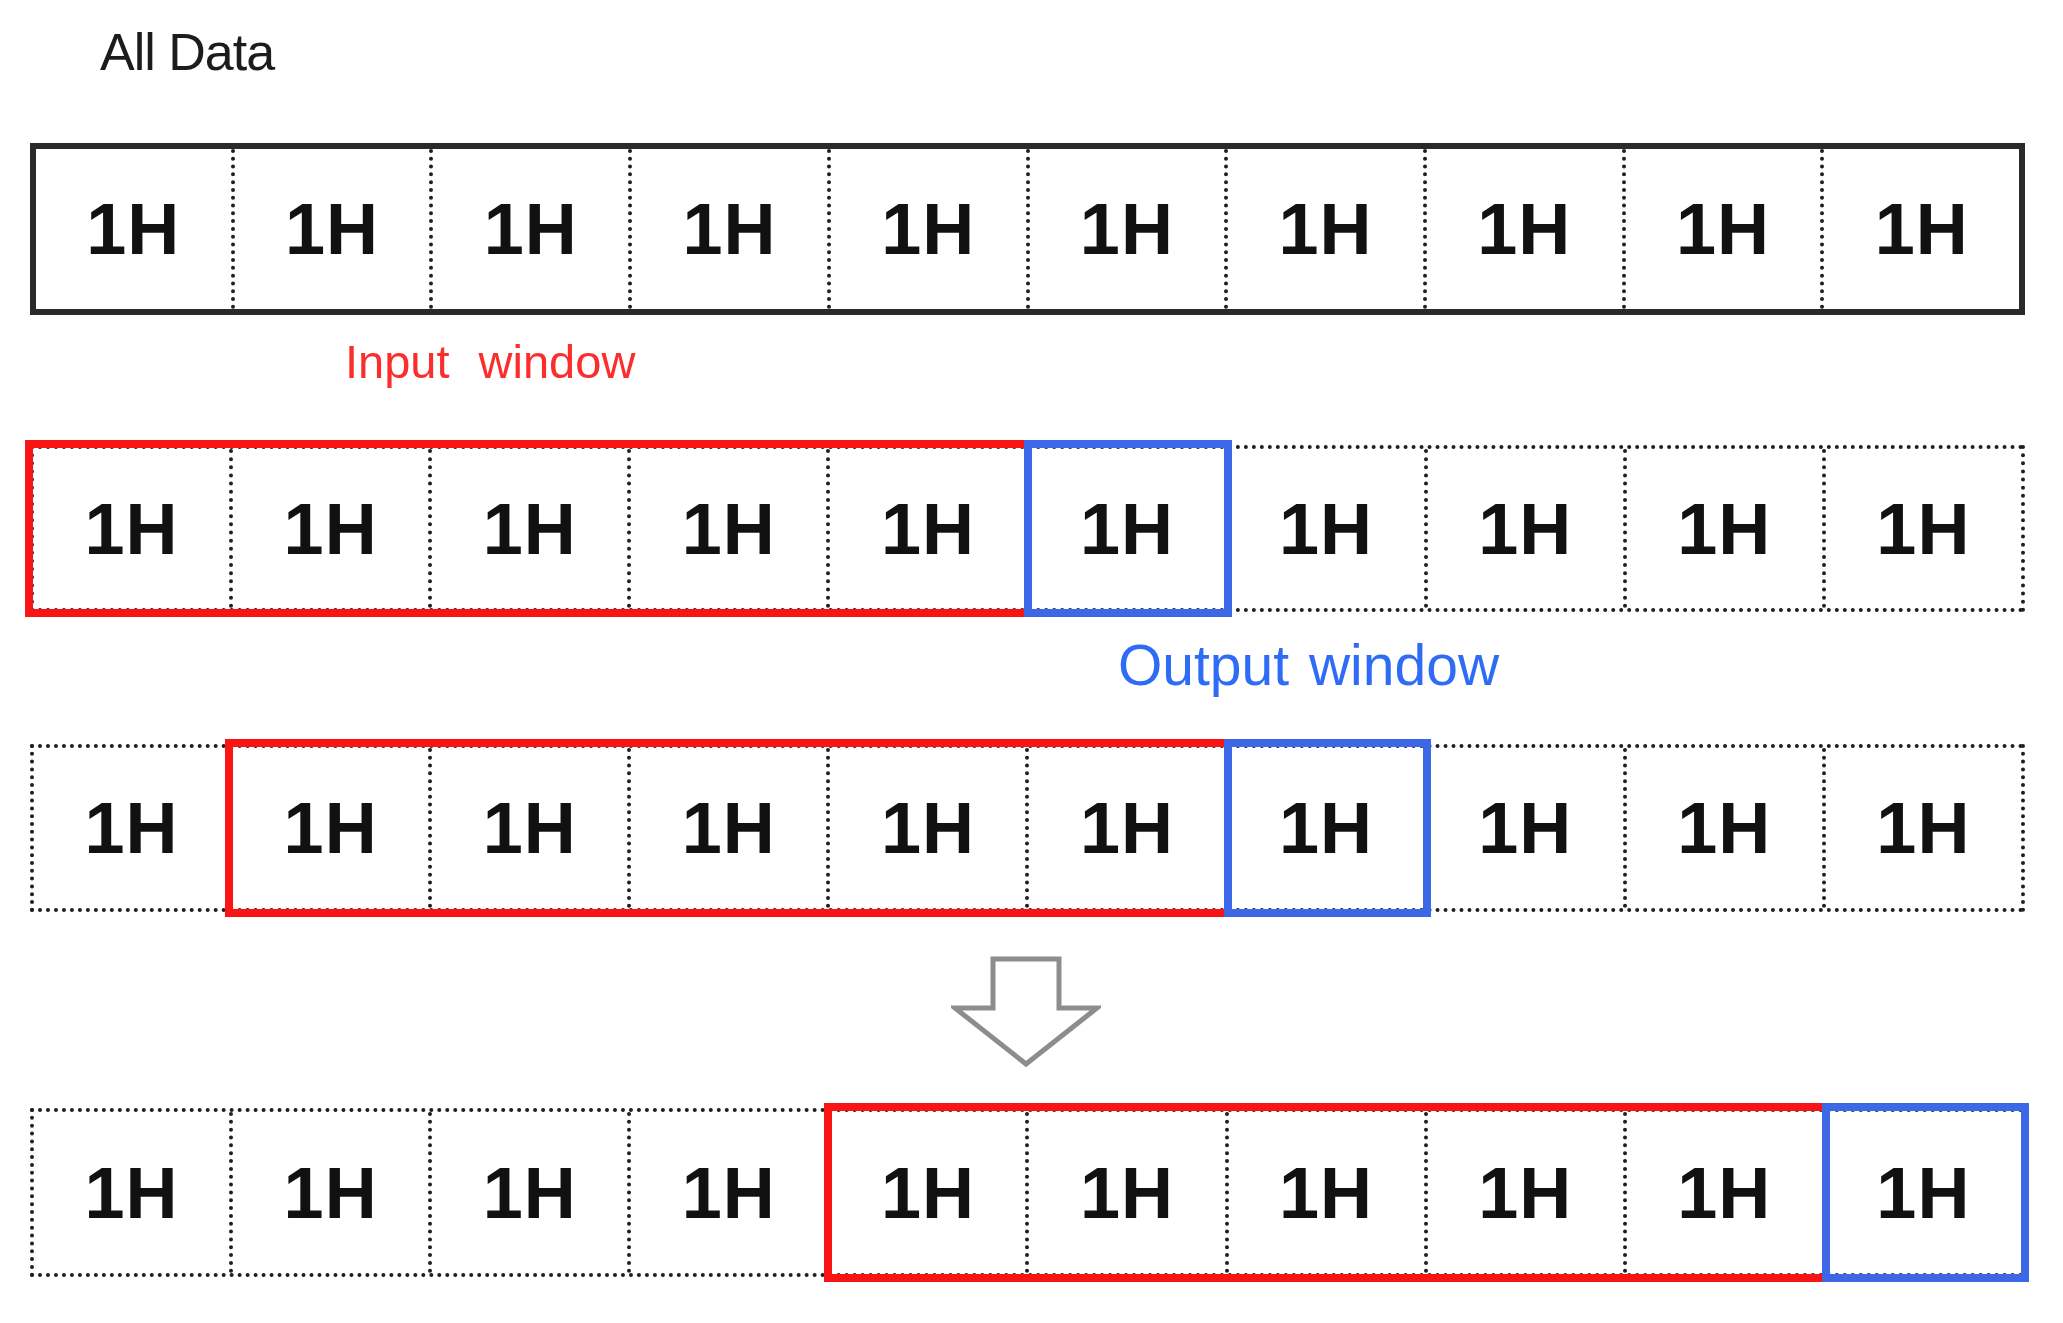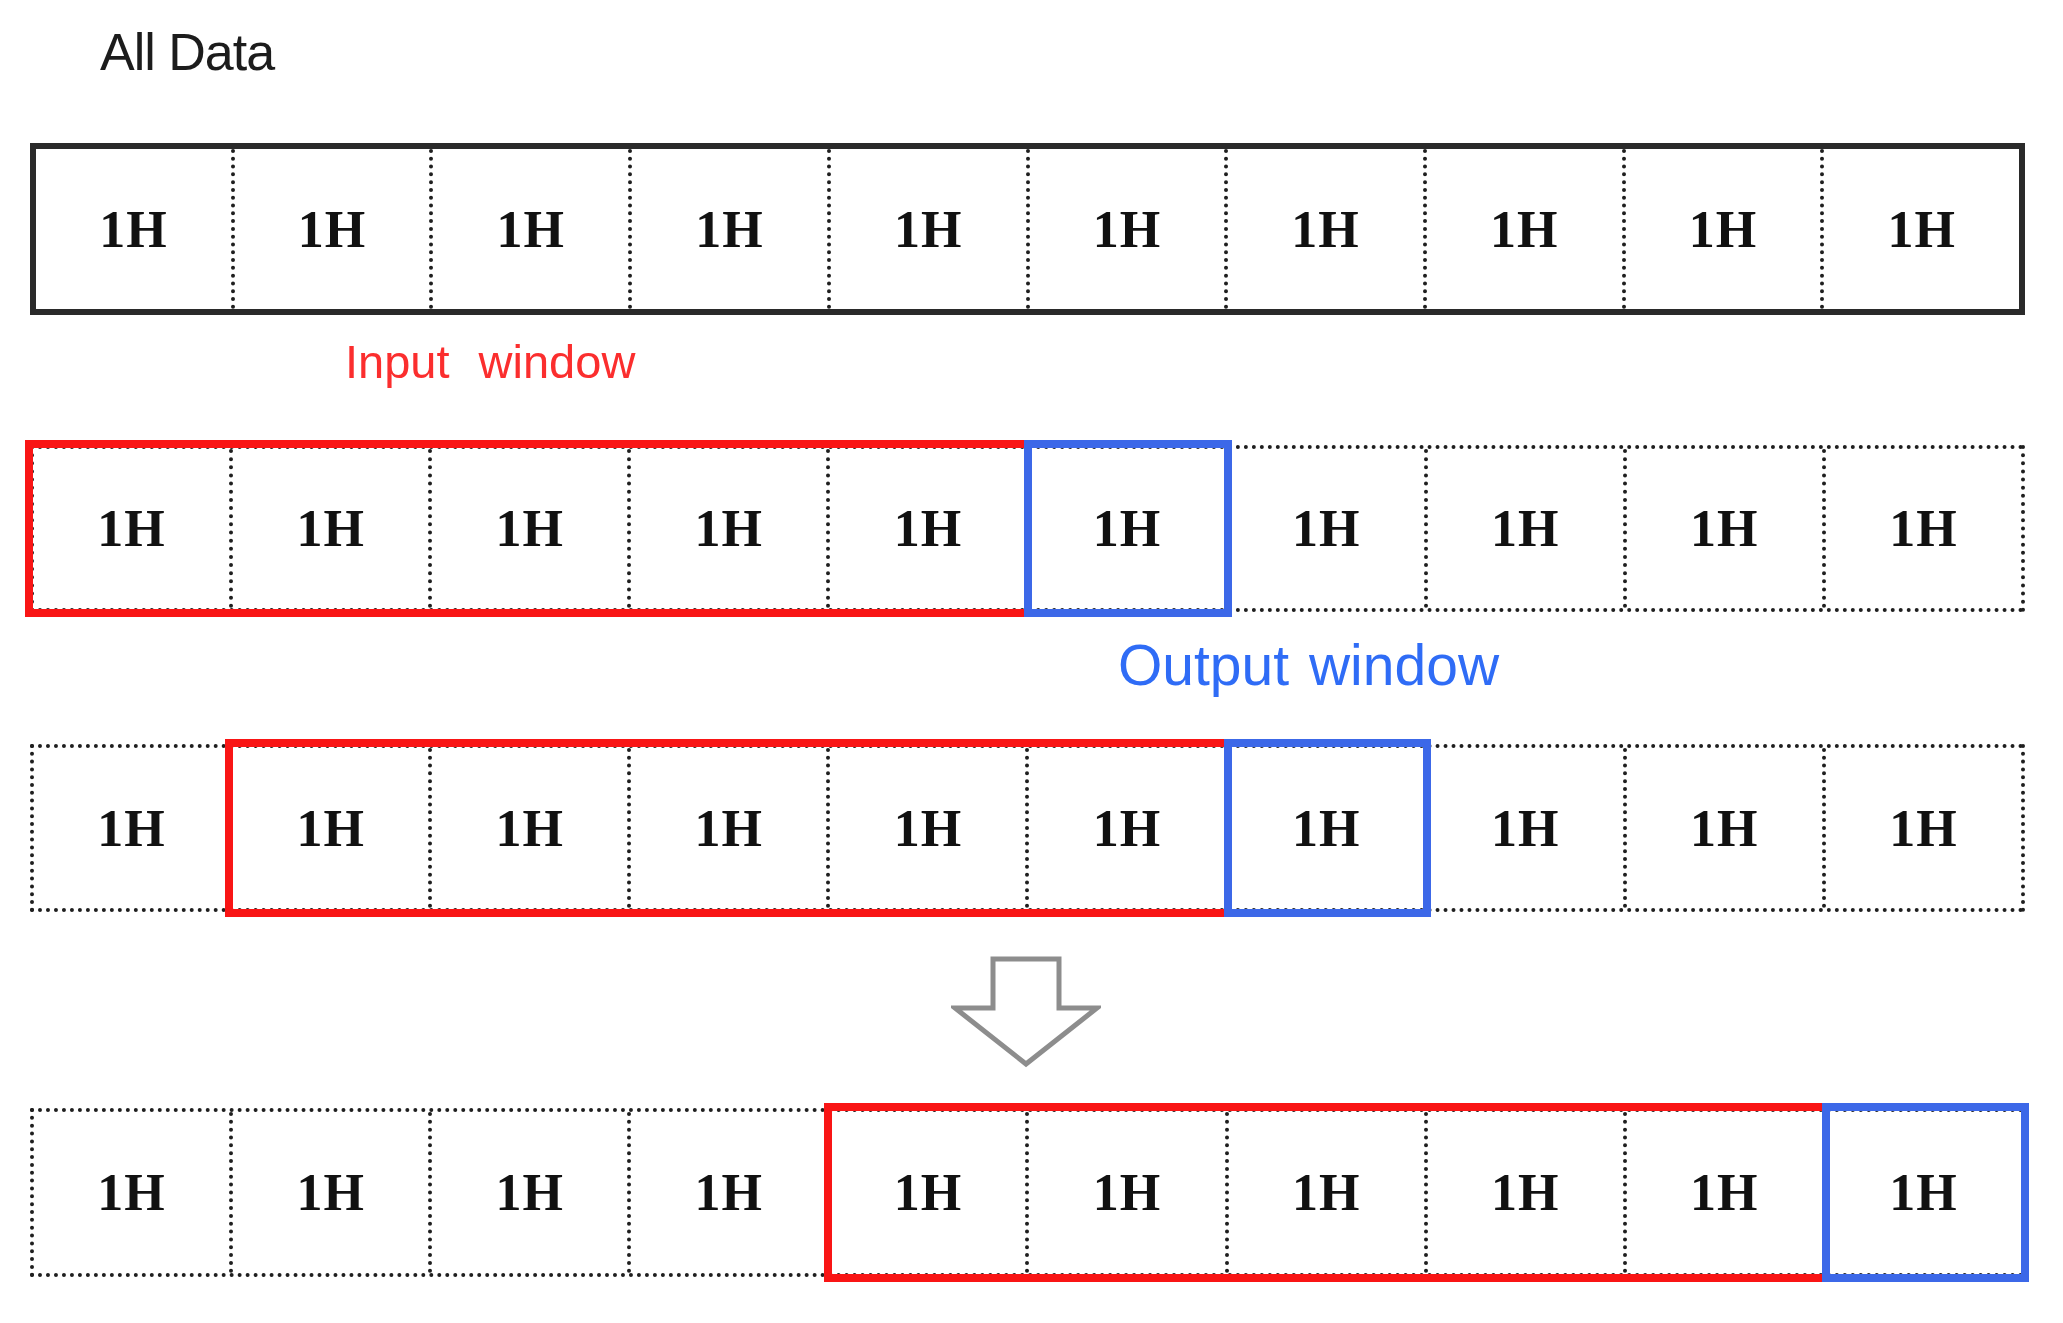--- a/index.html
+++ b/index.html
@@ -14,23 +14,22 @@
   .label{position:absolute; white-space:nowrap; line-height:1.1;}
   .all-data{left:72px; top:24px; font-size:52px; color:#1c1c1c; letter-spacing:-1px;margin-left:28px;}
   .input-label{left:345px; top:336px; font-size:47px; color:var(--label_red); word-spacing:16px;}
   .output-label{left:1118px; top:634px; font-size:57px; color:var(--label_blue); word-spacing:4px;}
 
   .row{position:absolute; left:30px; width:1995px; display:flex; box-sizing:border-box; background:transparent;}
   .row-solid{border:6px solid var(--border);}
   .row-dotted{border:4px dotted var(--dotted);}
   .cell{
     flex:1 1 0; display:flex; align-items:center; justify-content:center;
-    font-size:52px; font-weight:700; color:var(--text); letter-spacing:1px;
+    font-size:72px; font-weight:700; color:var(--text); letter-spacing:1px;
     box-sizing:border-box;
-    font-family:Liberation Serif, serif;
   }
   .cell + .cell{border-left:4px dotted var(--dotted);}
 
   .row1{top:143px; height:172px;}
   .row2{top:445px; height:167px;}
   .row3{top:744px; height:168px;}
   .row4{top:1108px; height:169px;}
 
   .overlay{position:absolute; box-sizing:border-box; background:transparent; pointer-events:none;}
   .overlay.red{border:8px solid var(--red);}

